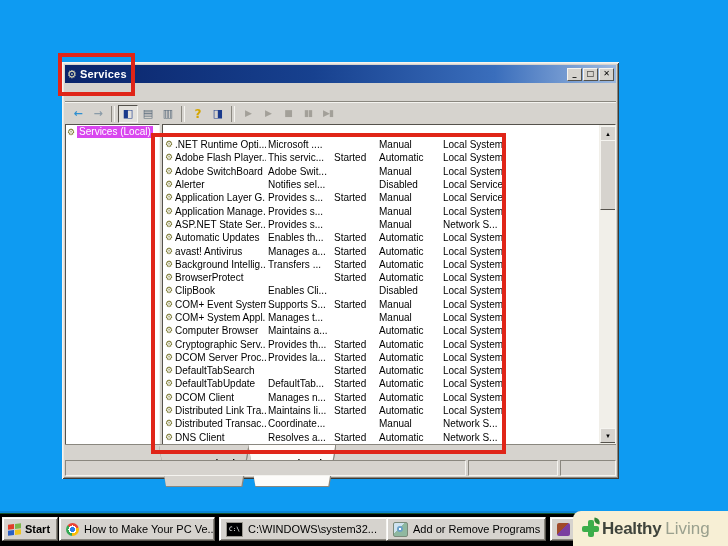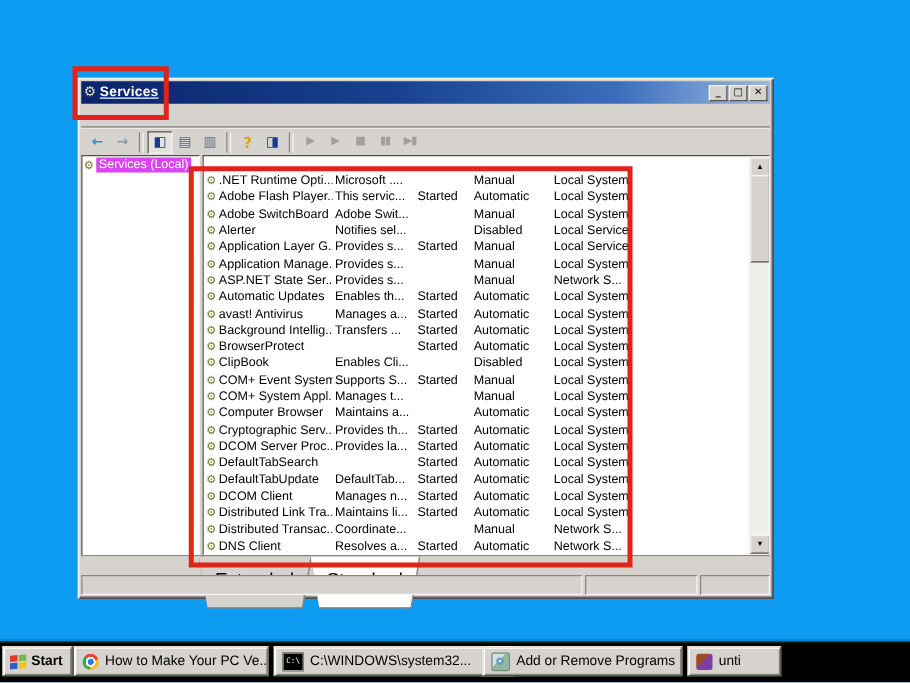--- a/index.html
+++ b/index.html
@@ -8,21 +8,21 @@
   
   .raised{border:1px solid;border-color:#f5f4f0 #55524c #55524c #f5f4f0;background:#d6d3ce;}
   
   .window{position:absolute;left:62px;top:62px;width:557px;height:417px;background:#d6d3ce;
           box-shadow:inset 1px 1px 0 #f5f4f0, inset -1px -1px 0 #3c3a36,
                      inset 2px 2px 0 #e9e7e2, inset -2px -2px 0 #8a877f;}
   .win-inner{position:absolute;inset:3px;}
   .titlebar{position:absolute;left:0;right:0;top:0;height:18px;display:flex;align-items:center;
             padding:0 2px;background:linear-gradient(90deg,#0a246a 0%,#17418f 45%,#3a6ebc 78%,#9db9e0 100%);}
   .title-icon{font-size:11px;color:#e3dfb9;line-height:1;margin-right:3px;}
-  .title-text{color:#fff;font-weight:bold;font-size:11px;letter-spacing:.2px;flex:1;text-decoration:underline;}
+  .title-text{color:#fff;font-weight:bold;font-size:11px;letter-spacing:.2px;flex:1;}
   .cap-btn{width:15px;height:13px;margin-left:1px;font-size:8px;font-weight:bold;display:flex;
            align-items:center;justify-content:center;line-height:1;color:#000;padding:0;cursor:default;
            font-family:"DejaVu Sans",sans-serif;}
   .menubar{position:absolute;left:0;right:0;top:18px;height:17px;display:flex;align-items:center;
            font-size:11px;border-bottom:1px solid #f5f4f0;}
   .menu-item{padding:1px 8px;}
   .toolbar{position:absolute;left:0;right:0;top:36px;height:23px;display:flex;align-items:center;
            padding:0 3px;border-top:1px solid #8a877f;box-shadow:inset 0 1px 0 #f5f4f0;}
   .tsep{width:2px;height:16px;margin:0 3px;border-left:1px solid #8a877f;border-right:1px solid #f5f4f0;}
   .tbbtn{width:20px;height:18px;background:transparent;border:1px solid transparent;display:flex;
@@ -464,14 +464,21 @@
       <button class="taskbtn tb-addremove-icon">
         <span class="ticon i-addremove"></span>
         <span>Add or Remove Programs</span>
       </button>
       <button class="taskbtn tb-paint-icon">
         <span class="ticon i-paint"></span>
         <span>unti</span>
       </button>
     </div>
 
+  <div class="watermark">
+    <span class="hl-plus">
+        <span class="hl-leaf"></span>
+      </span>
+    <span class="hl-bold">Healthy</span>
+    <span class="hl-light">Living</span>
+  </div>
 
 </div>
 
 </body></html>

